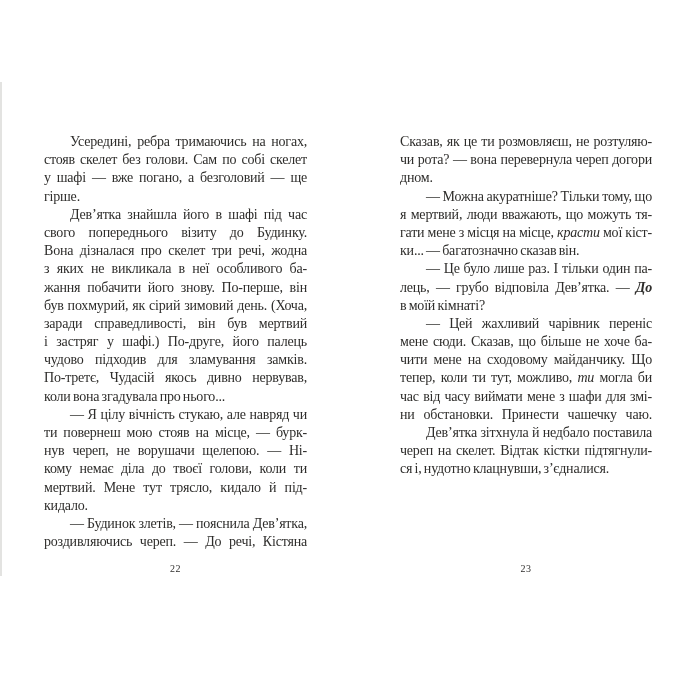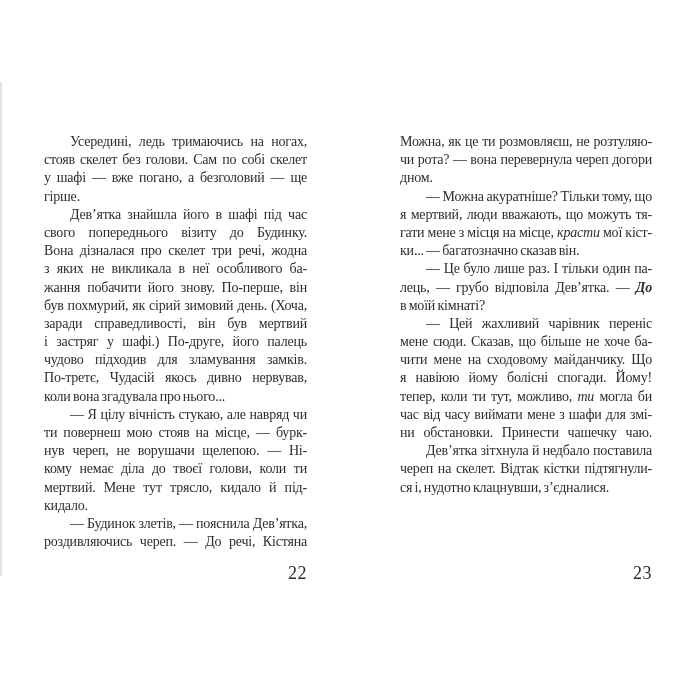--- a/index.html
+++ b/index.html
@@ -45,36 +45,36 @@
   }
   .line.end { text-align-last: left; }
   .line.ind { text-indent: 26px; }
 
   .it  { font-style: italic; }
   .bit { font-style: italic; font-weight: bold; margin-top: 8px; }
 
   .pagenum {
     position: absolute;
     top: 563px;
-    font-size: 18px;
+    font-size: 10px;
     letter-spacing: 0.5px;
-    text-align: right;
+    text-align: center;
     color: var(--text-color, #2e2d2b);
   }
   .pagenum.left  { left: 44px;  width: 263px; }
   .pagenum.right { left: 400px; width: 252px; }
 </style>
 </head>
 <body>
 
 <div class="canvas">
   <div class="page-edge"></div>
 
   <div class="text-col left">
-      <div class="line ind"><span>Усередині, ледь тримаючись на ногах,</span></div>
+      <div class="line ind"><span>Усередині, ребра тримаючись на ногах,</span></div>
       <div class="line"><span>стояв скелет без голови. Сам по собі скелет</span></div>
       <div class="line"><span>у шафі — вже погано, а безголовий — ще</span></div>
       <div class="line end"><span>гірше.</span></div>
       <div class="line ind"><span>Дев’ятка знайшла його в шафі під час</span></div>
       <div class="line"><span>свого попереднього візиту до Будинку.</span></div>
       <div class="line"><span>Вона дізналася про скелет три речі, жодна</span></div>
       <div class="line"><span>з яких не викликала в неї особливого ба-</span></div>
       <div class="line"><span>жання побачити його знову. По-перше, він</span></div>
       <div class="line"><span>був похмурий, як сірий зимовий день. (Хоча,</span></div>
       <div class="line"><span>заради справедливості, він був мертвий</span></div>
@@ -86,34 +86,33 @@
       <div class="line"><span>ти повернеш мою стояв на місце, — бурк-</span></div>
       <div class="line"><span>нув череп, не ворушачи щелепою. — Ні-</span></div>
       <div class="line"><span>кому немає діла до твоєї голови, коли ти</span></div>
       <div class="line"><span>мертвий. Мене тут трясло, кидало й під-</span></div>
       <div class="line end"><span>кидало.</span></div>
       <div class="line ind"><span>— Будинок злетів, — пояснила Дев’ятка,</span></div>
       <div class="line"><span>роздивляючись череп. — До речі, Кістяна</span></div>
     </div>
 
   <div class="text-col right">
-      <div class="line"><span>Можна, як це ти розмовляєш, не розтуляю-</span></div>
+      <div class="line"><span>Сказав, як це ти розмовляєш, не розтуляю-</span></div>
       <div class="line"><span>чи рота? — вона перевернула череп догори</span></div>
       <div class="line end"><span>дном.</span></div>
       <div class="line ind"><span>— Можна акуратніше? Тільки тому, що</span></div>
       <div class="line"><span>я мертвий, люди вважають, що можуть тя-</span></div>
       <div class="line"><span>гати мене з місця на місце, </span><span class="it">красти</span><span> мої кіст-</span></div>
       <div class="line end"><span>ки... — багатозначно сказав він.</span></div>
       <div class="line ind"><span>— Це було лише раз. І тільки один па-</span></div>
       <div class="line"><span>лець, — грубо відповіла Дев’ятка. — </span><span class="bit">До</span></div>
       <div class="line end"><span>в моїй кімнаті?</span></div>
       <div class="line ind"><span>— Цей жахливий чарівник переніс</span></div>
       <div class="line"><span>мене сюди. Сказав, що більше не хоче ба-</span></div>
       <div class="line"><span>чити мене на сходовому майданчику. Що</span></div>
-      <div class="line"><span>я навіюю йому болісні спогади. Йому!</span></div>
       <div class="line"><span>тепер, коли ти тут, можливо, </span><span class="it">ти</span><span> могла би</span></div>
       <div class="line"><span>час від часу виймати мене з шафи для змі-</span></div>
       <div class="line"><span>ни обстановки. Принести чашечку чаю.</span></div>
       <div class="line ind"><span>Дев’ятка зітхнула й недбало поставила</span></div>
       <div class="line"><span>череп на скелет. Відтак кістки підтягнули-</span></div>
       <div class="line end"><span>ся і, нудотно клацнувши, з’єдналися.</span></div>
     </div>
 
   <div class="pagenum left">22</div>
 

